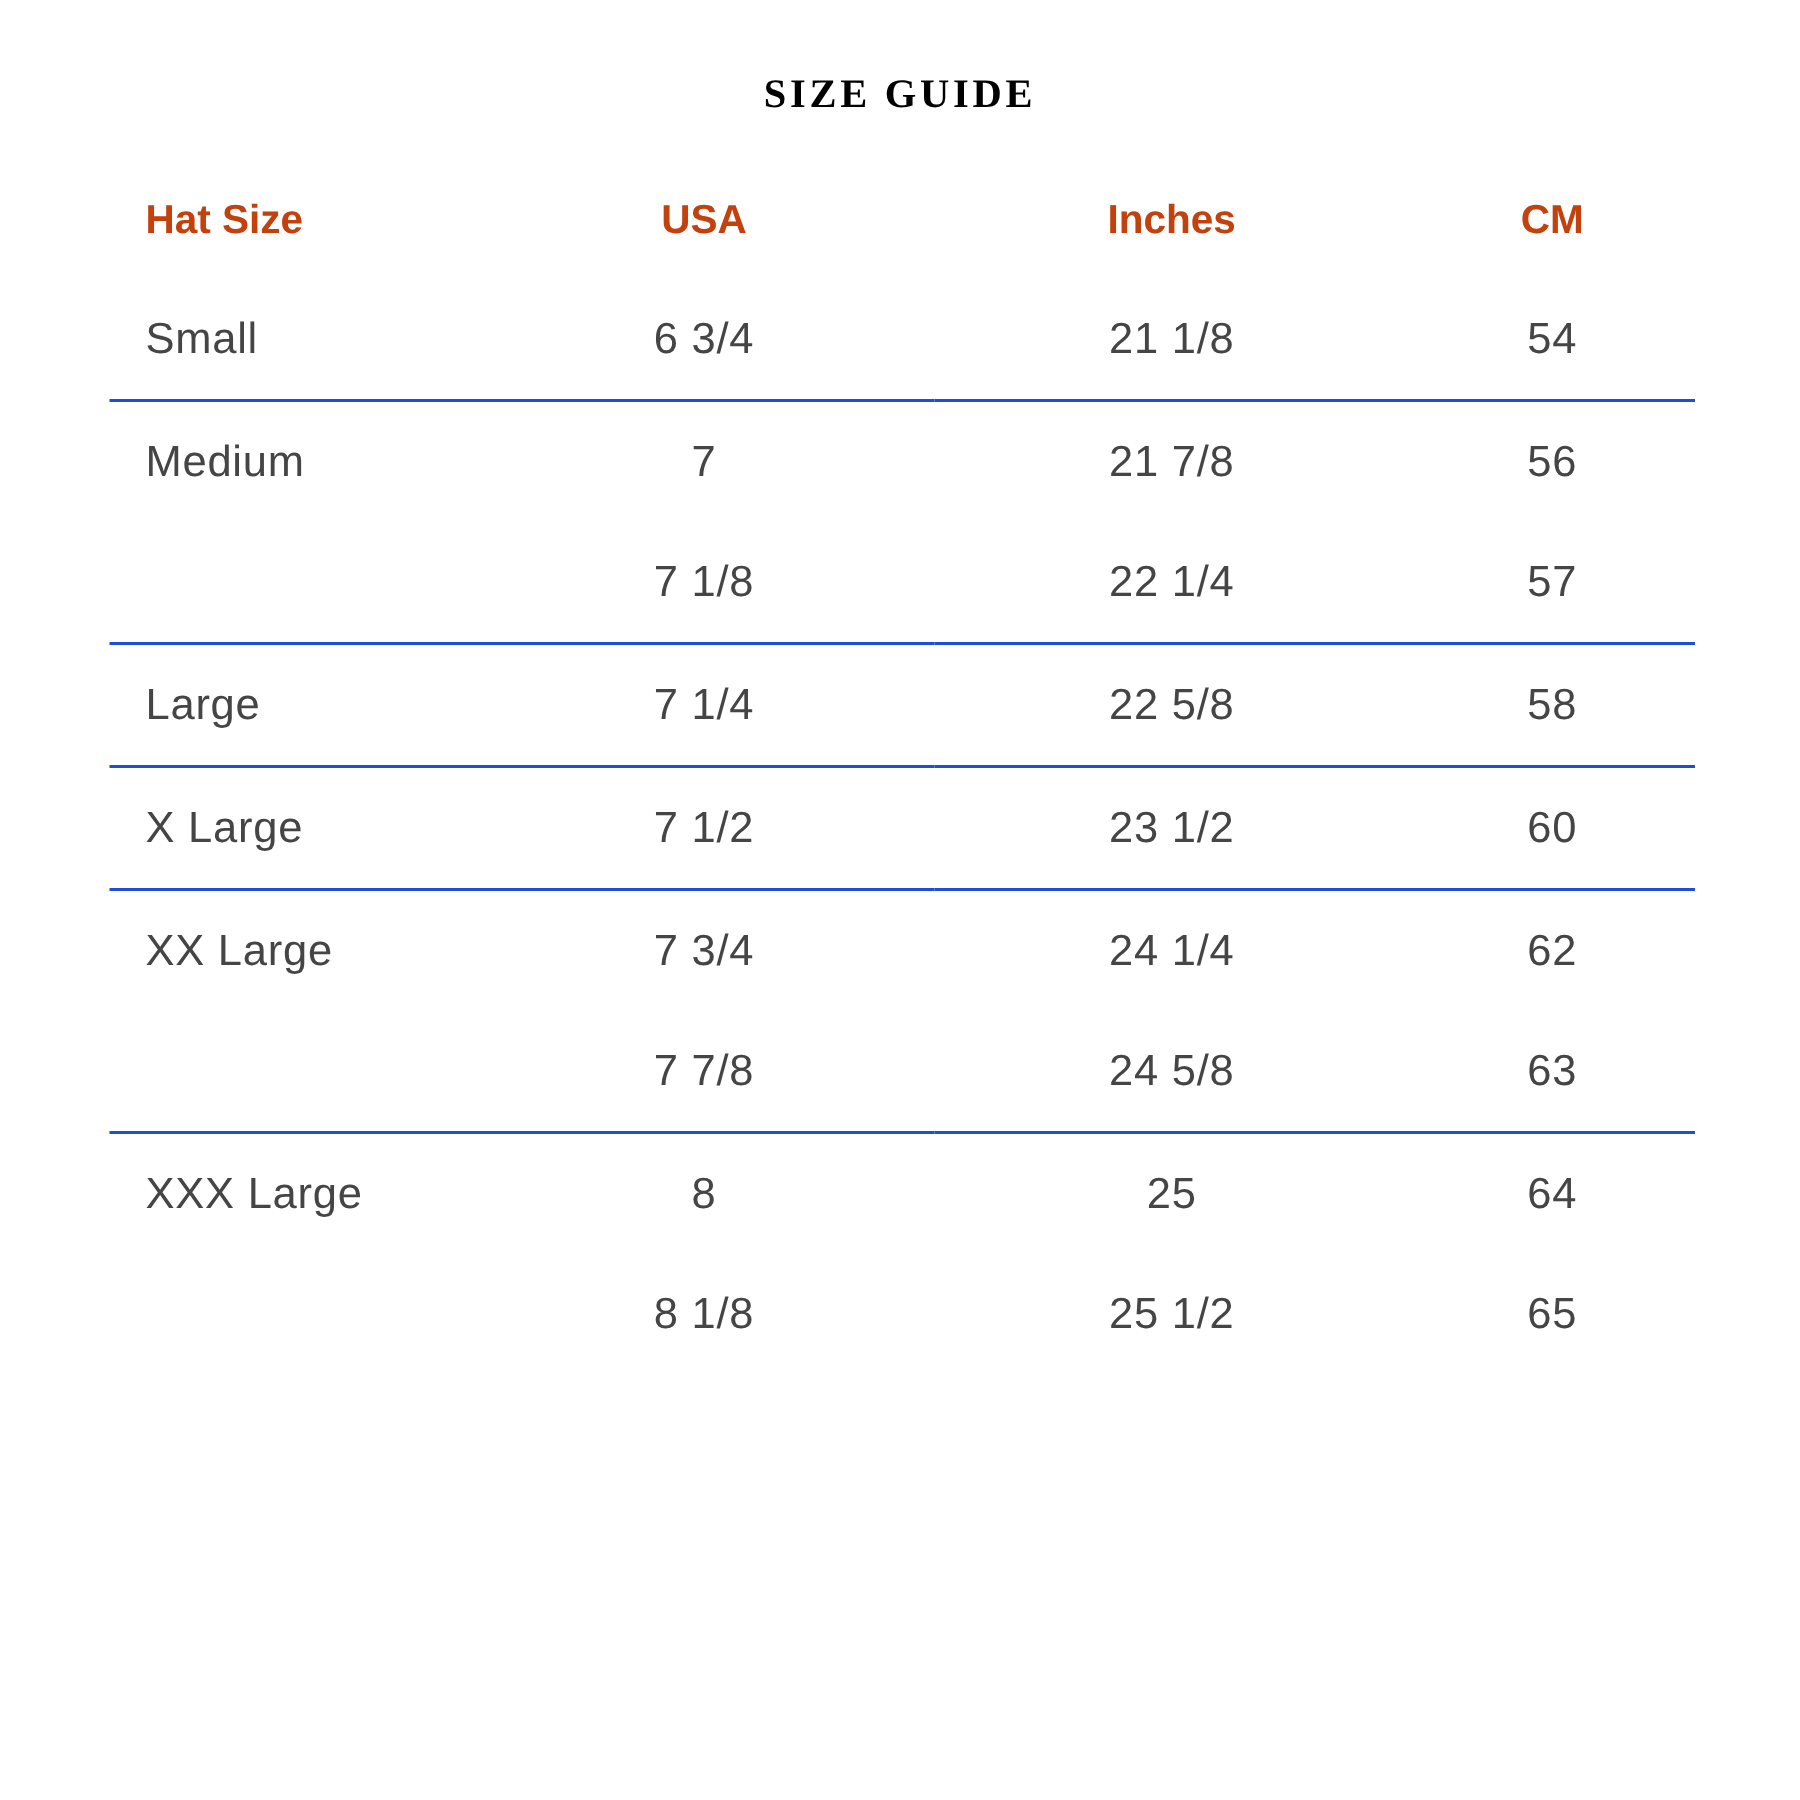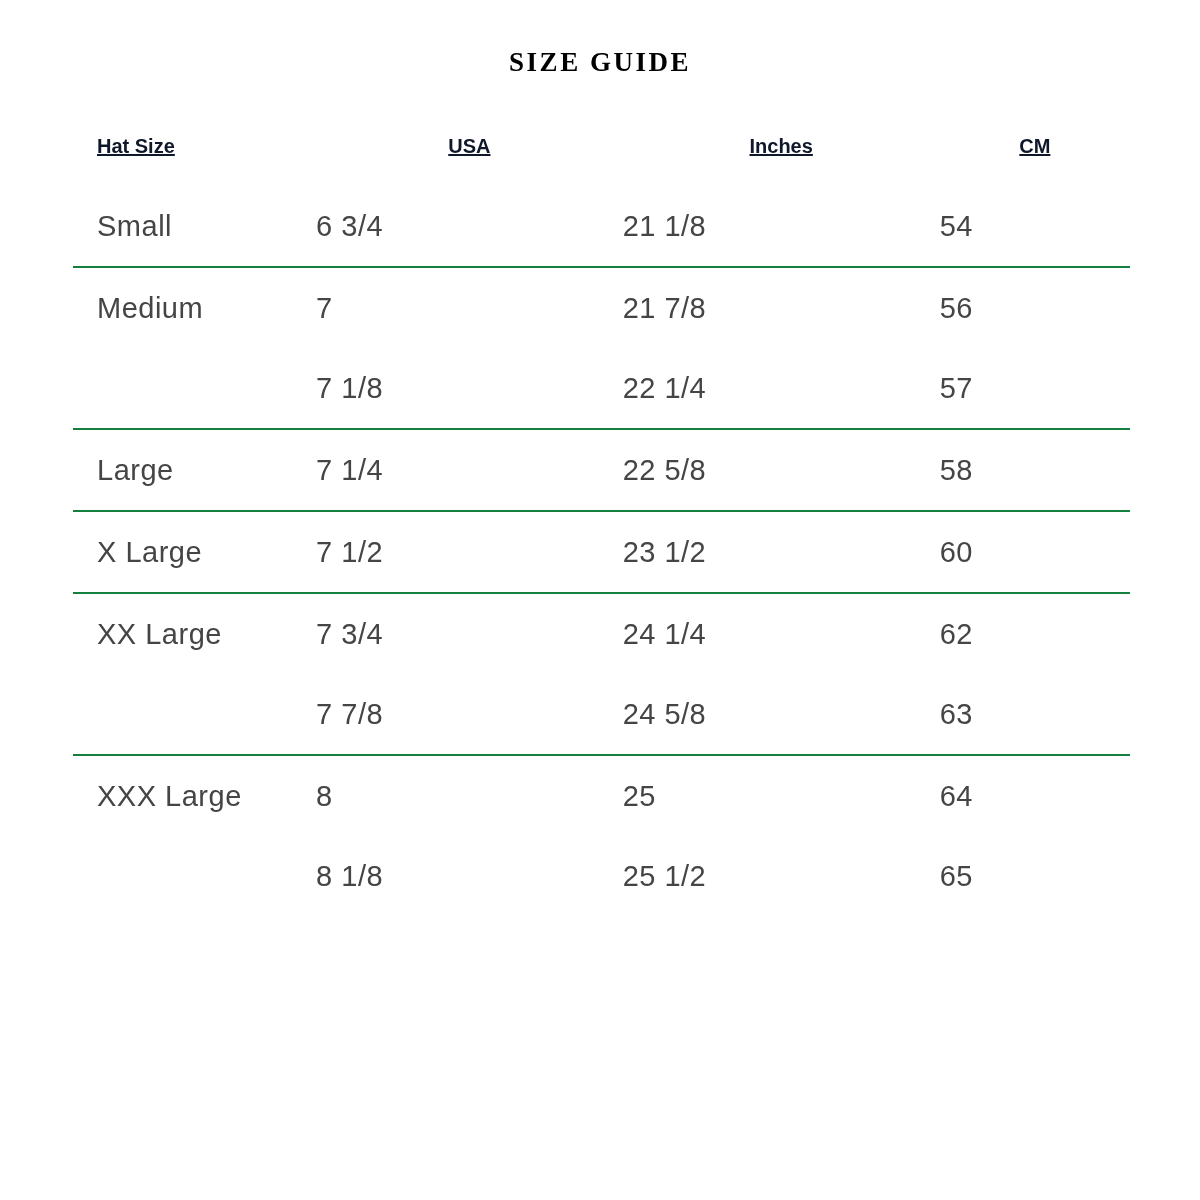--- a/index.html
+++ b/index.html
@@ -30,45 +30,44 @@
     border-collapse: collapse;
     table-layout: fixed;
     width: 1057px;
     margin: 51px 70px 0 73px;
   }
   col.c-hat    { width: 23%; }
   col.c-usa    { width: 29%; }
   col.c-inches { width: 30%; }
   col.c-cm     { width: 18%; }
   th {
-    font-size: 20px;
+    font-size: 27px;
     line-height: 34px;
     font-weight: bold;
-    color: #0f172a;
+    color: #c2410c;
     padding: 0 0 23px 0;
     text-align: center;
     vertical-align: middle;
-    text-decoration: underline;
   }
   th.hat-col, td.hat-col {
     text-align: left;
     padding-left: 24px;
   }
   td {
     font-size: 29px;
     line-height: 34px;
     font-weight: 300;
     color: #454545;
     padding: 23px 0;
-    text-align: left;
+    text-align: center;
     vertical-align: middle;
     letter-spacing: 0.5px;
   }
   tbody.group + tbody.group {
-    border-top: 2px solid #15803d;
+    border-top: 2px solid #1d4ed8;
   }
 </style>
 </head>
 <body>
 
 <div class="page">
 
   <h1 class="title">SIZE GUIDE</h1>
 
   <table class="size-table">

